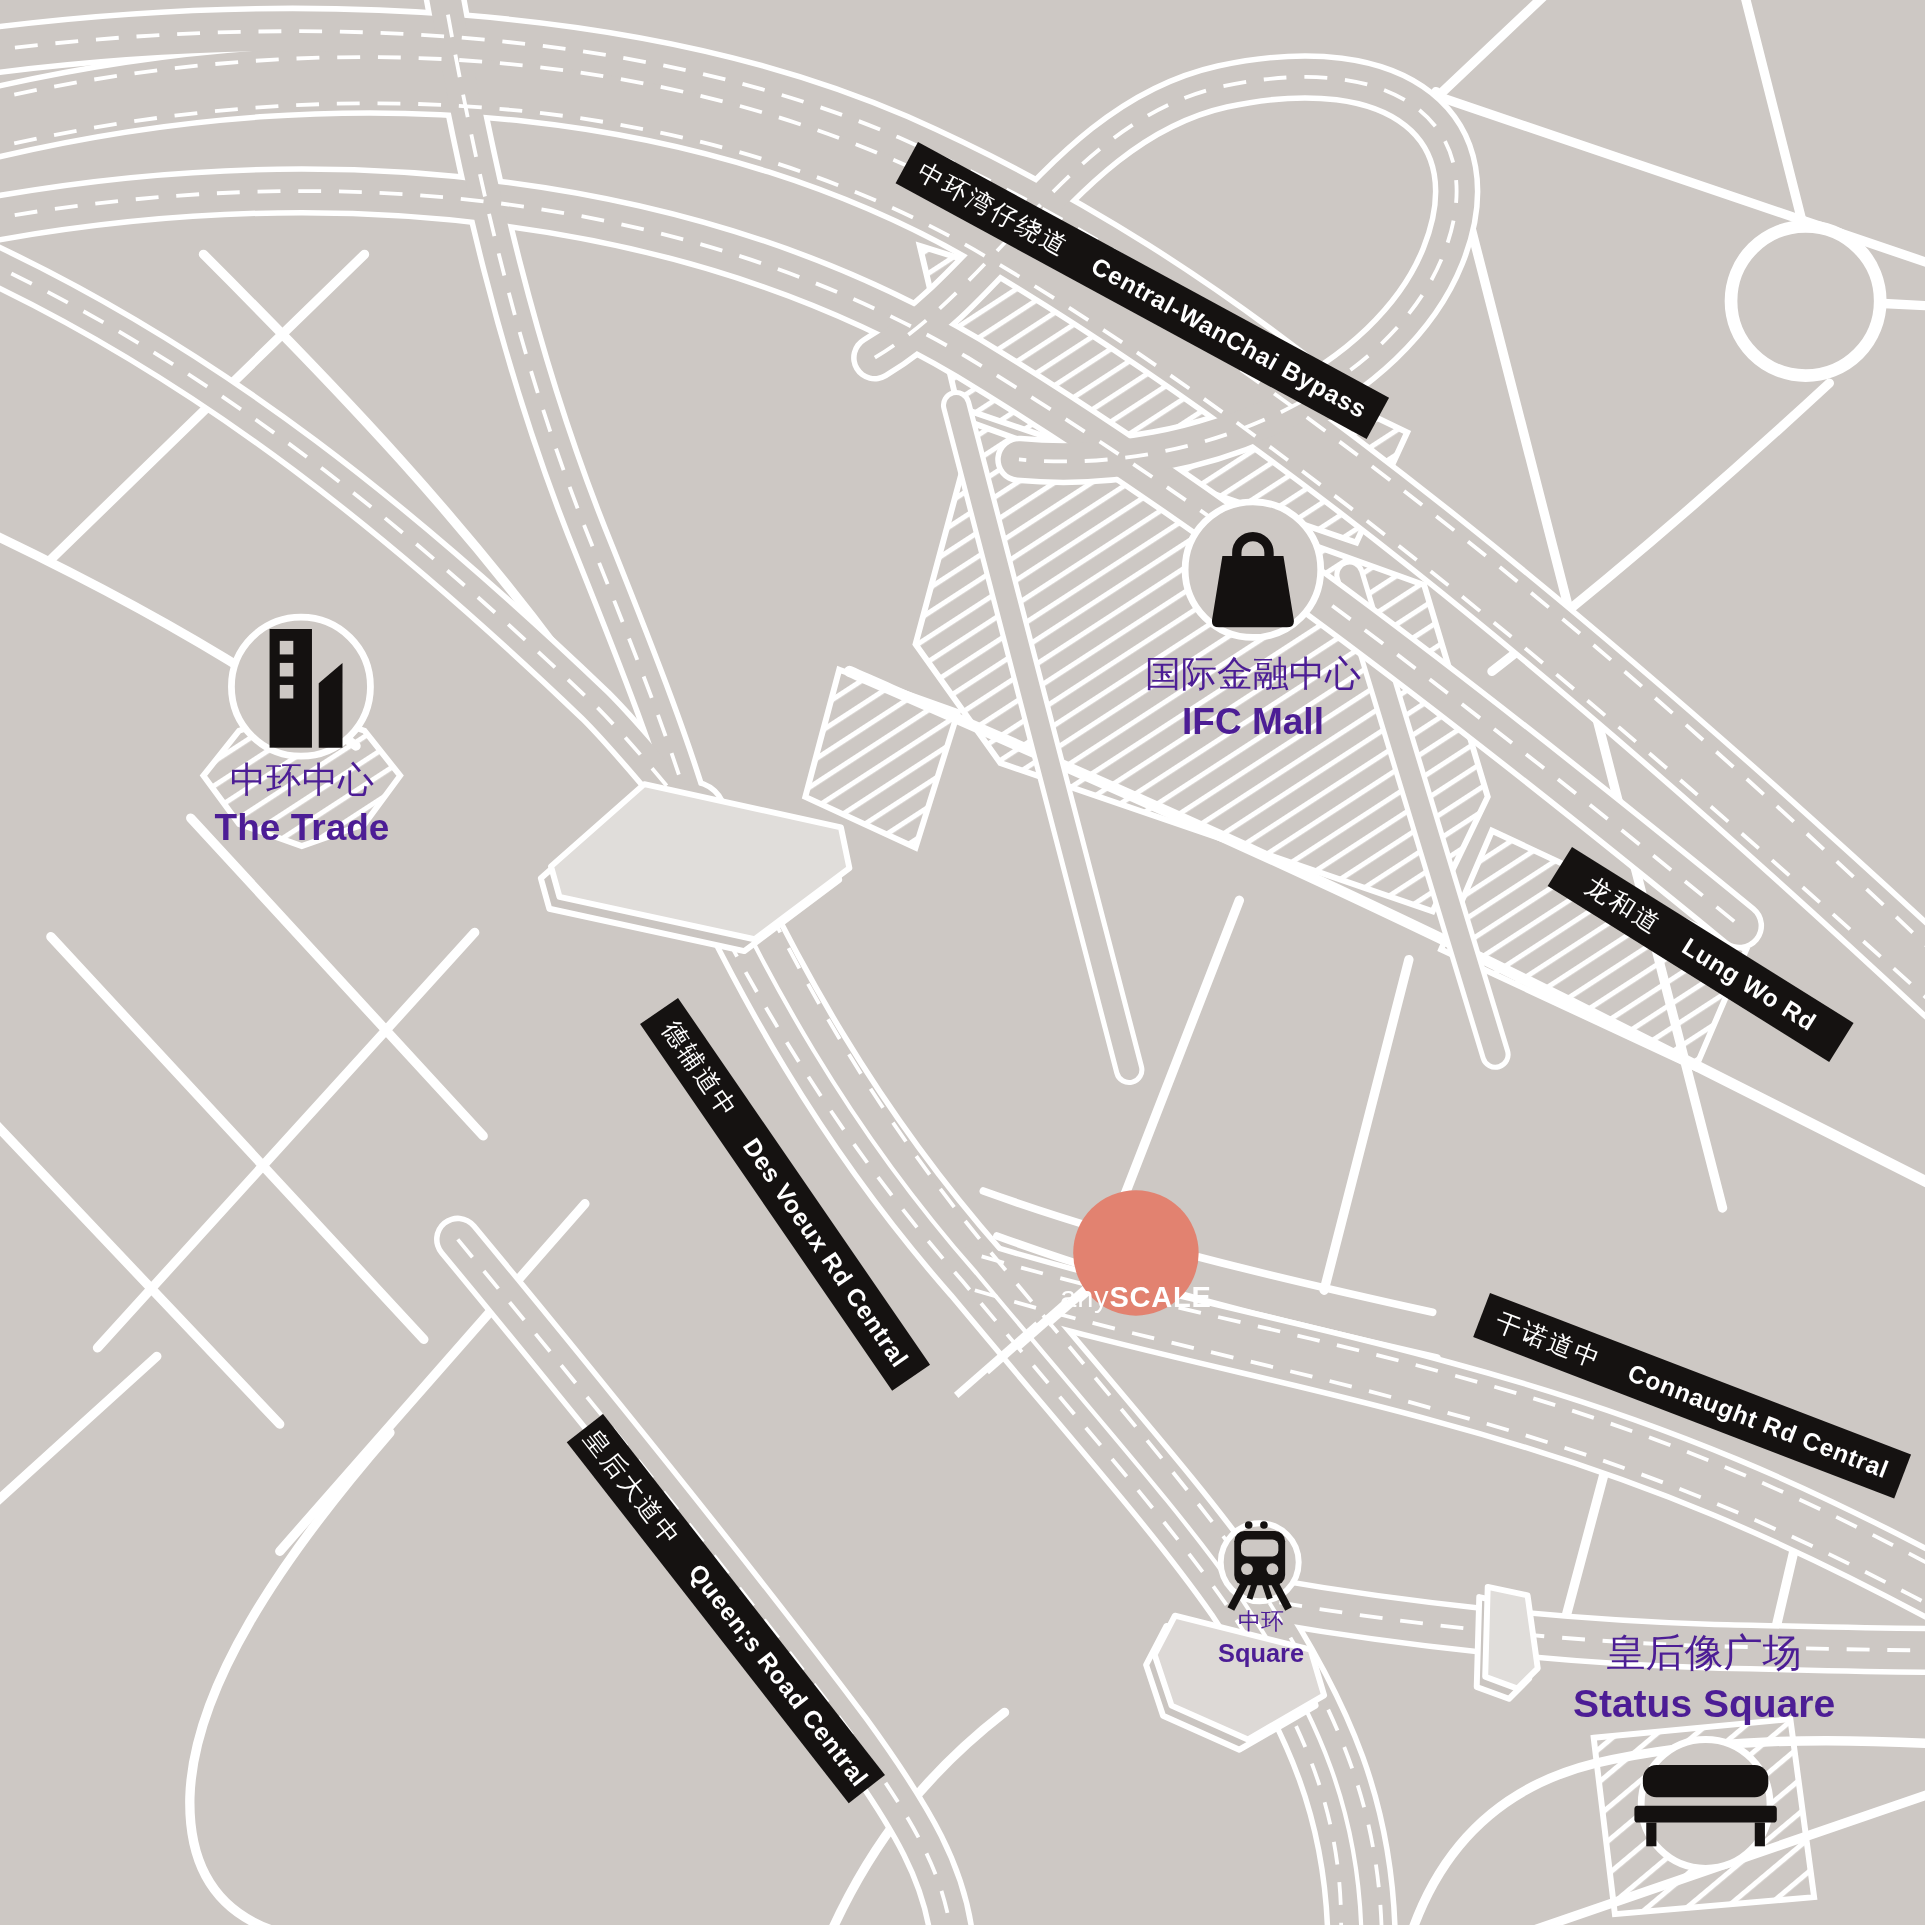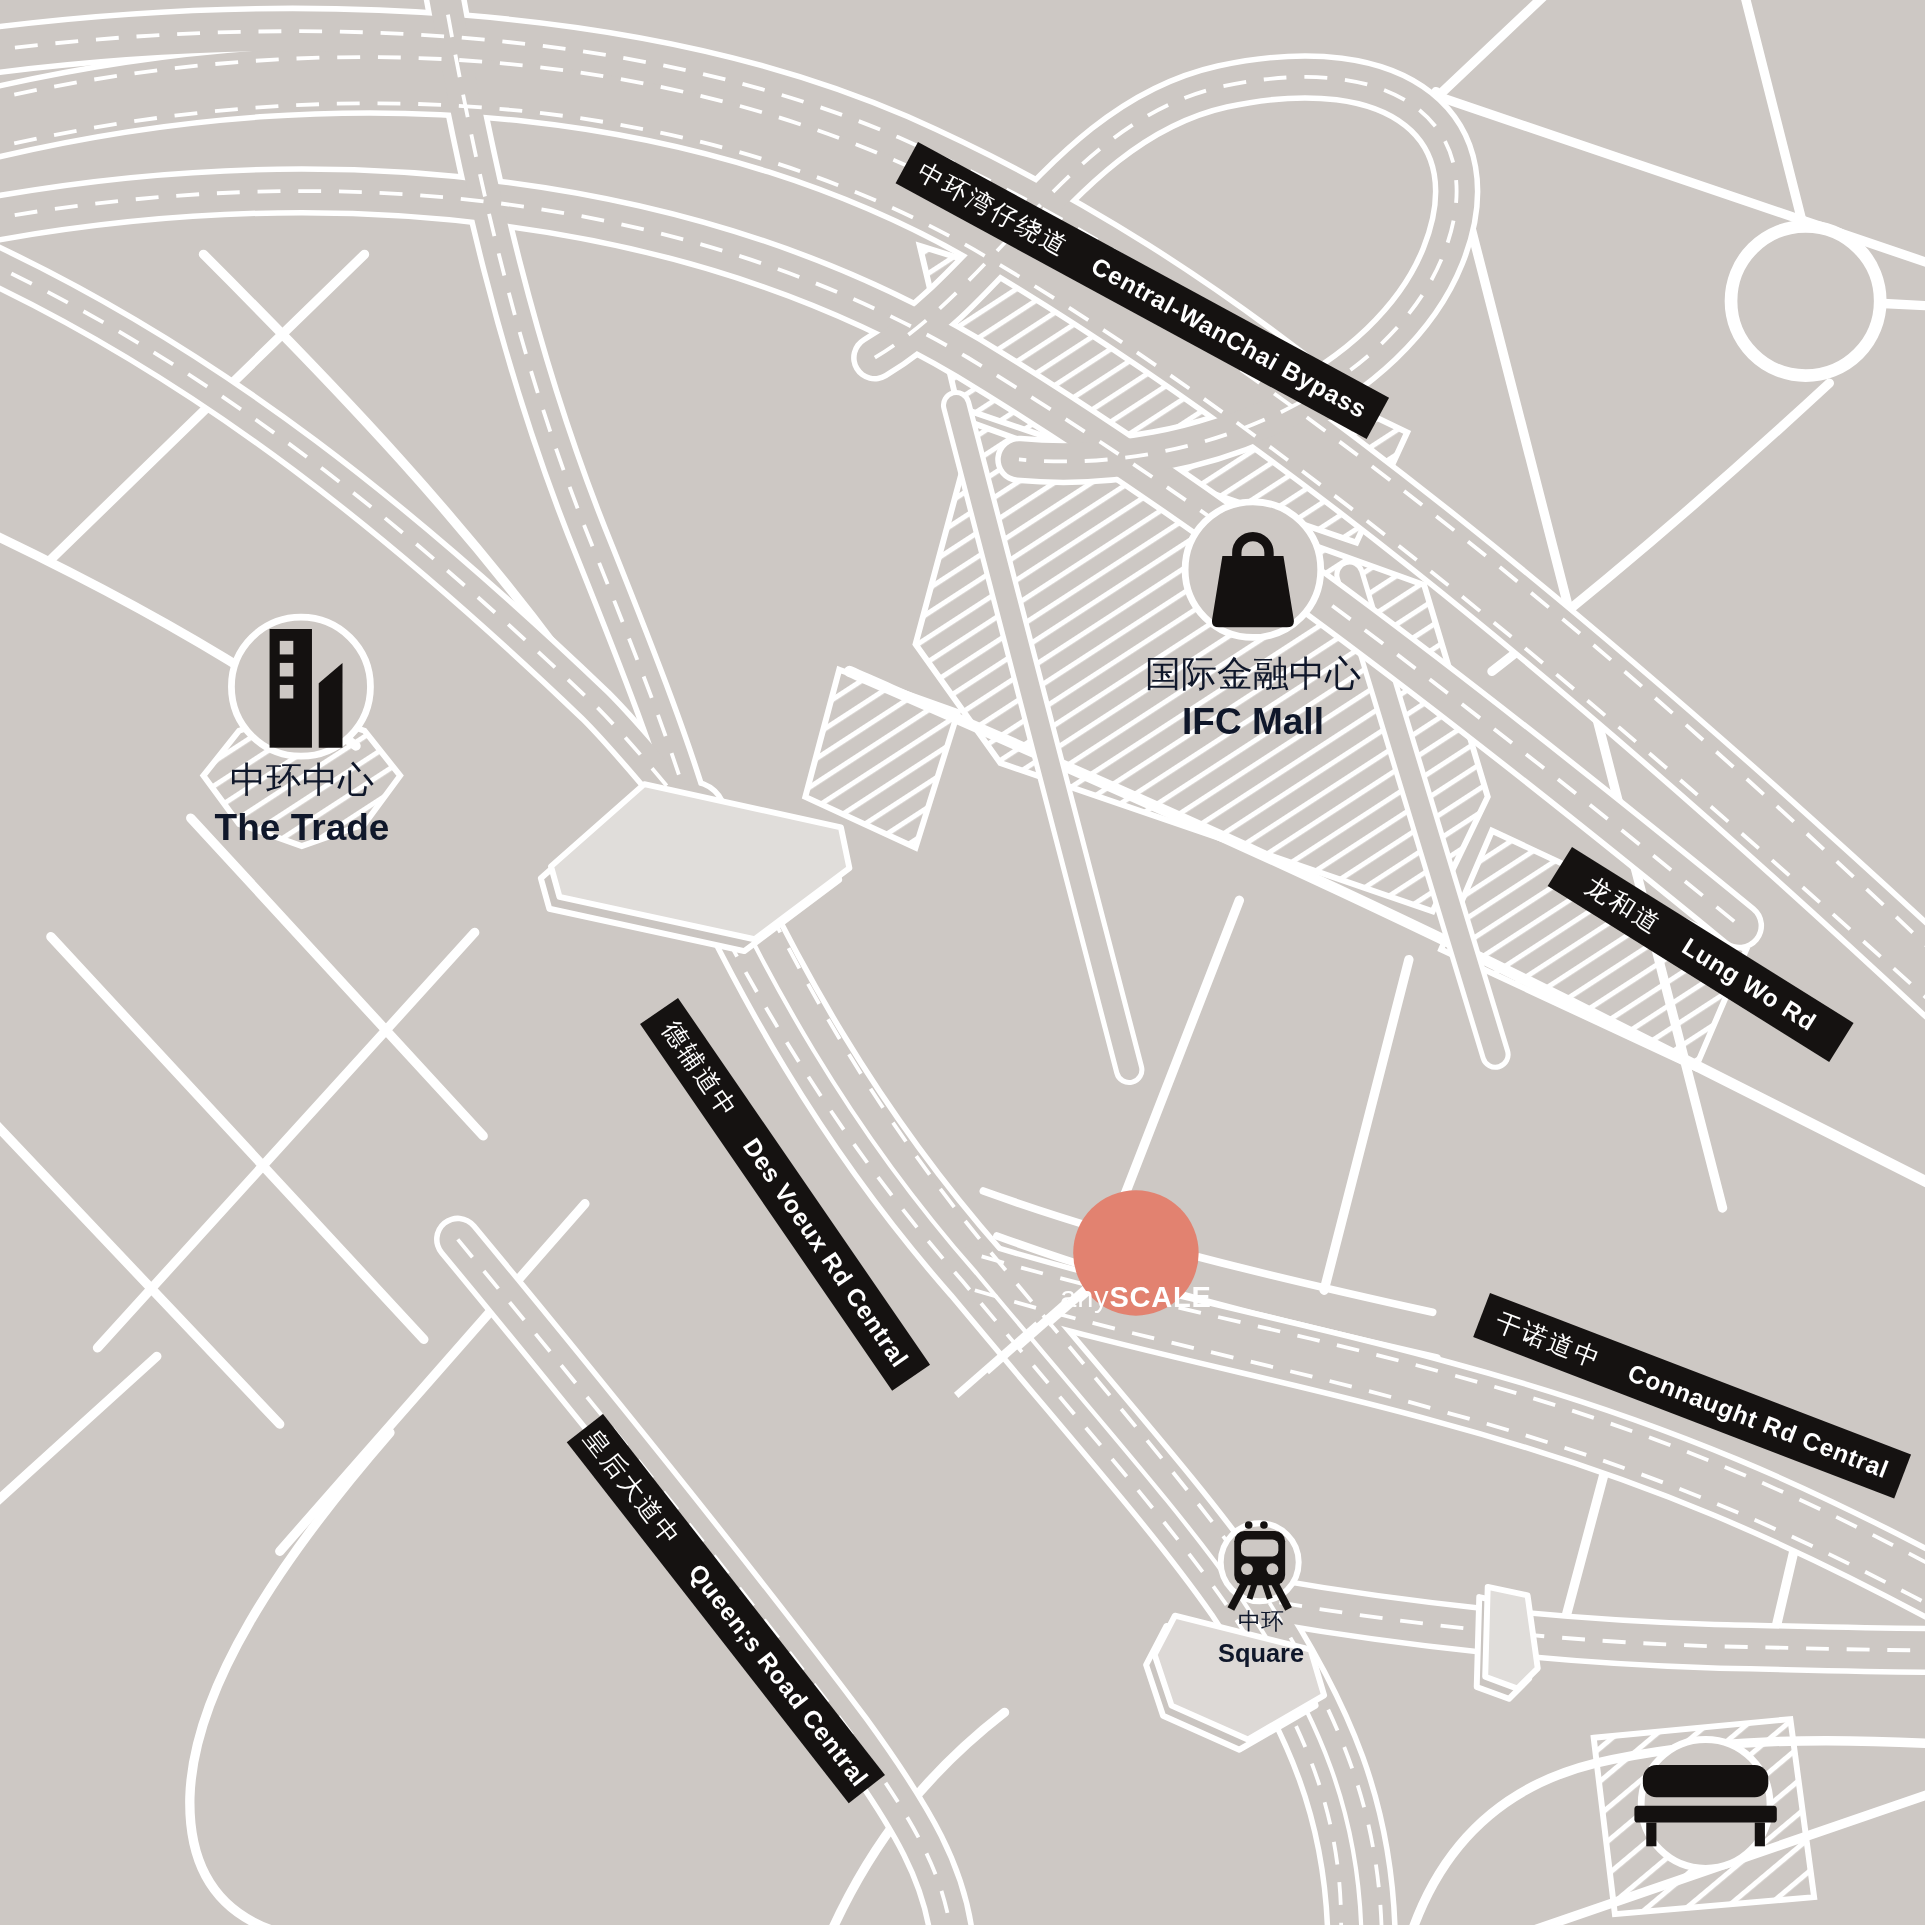--- a/index.html
+++ b/index.html
@@ -10,21 +10,21 @@
   .banner{position:absolute;transform-origin:0 0;background:#151211;color:#fff;
           display:flex;align-items:center;justify-content:center;gap:30.5px;white-space:nowrap;}
   .banner .bzh{font-size:25.4px;font-weight:400;letter-spacing:2.5px;}
   .banner .ben{font-size:24.6px;font-weight:600;letter-spacing:0.8px;}
   .banner-cwb{left:918px;top:142px;width:536px;height:47px;transform:rotate(28.5deg);}
   .banner-lungwo{left:1572px;top:847px;width:332px;height:46px;transform:rotate(32deg);}
   .banner-desvoeux{left:678px;top:998px;width:445px;height:46px;transform:rotate(55.5deg);}
   .banner-queens{left:603px;top:1414px;width:458px;height:46px;transform:rotate(52deg);}
   .banner-connaught{left:1490px;top:1293px;width:451px;height:47px;transform:rotate(21deg);}
   
-  .poi-label{position:absolute;transform:translateX(-50%);text-align:center;color:#0f172a;line-height:1.3;white-space:nowrap;}
+  .poi-label{position:absolute;transform:translateX(-50%);text-align:center;color:#4c1d95;line-height:1.3;white-space:nowrap;}
   .poi-label .zh{font-size:36px;font-weight:500;}
   .poi-label .en{font-size:37px;font-weight:700;}
   .poi-label.small .zh{font-size:23px;font-weight:400;}
   .poi-label.small .en{font-size:25.4px;font-weight:700;}
   .poi-label.large .zh{font-size:39px;}
   .poi-label.large .en{font-size:39px;font-weight:700;}
   .label-center{left:302px;top:757px;}
   .label-ifc{left:1253px;top:651px;}
   .label-office{left:1140px;top:1322px;}
   .label-station{left:1261px;top:1607px;}
@@ -233,17 +233,21 @@
   <div class="en">The Trade</div>
 </div>
 <div class="poi-label label-ifc">
   <div class="zh">国际金融中心</div>
   <div class="en">IFC Mall</div>
 </div>
 <div class="poi-label small label-station">
   <div class="zh">中环</div>
   <div class="en">Square</div>
 </div>
+<div class="poi-label large label-statue">
+  <div class="zh">皇后像广场</div>
+  <div class="en">Status Square</div>
+</div>
 
 <div class="brand"><span class="brand-light">any</span><span class="brand-bold">SCALE</span></div>
 
 </div>
 
 
 </body></html>

